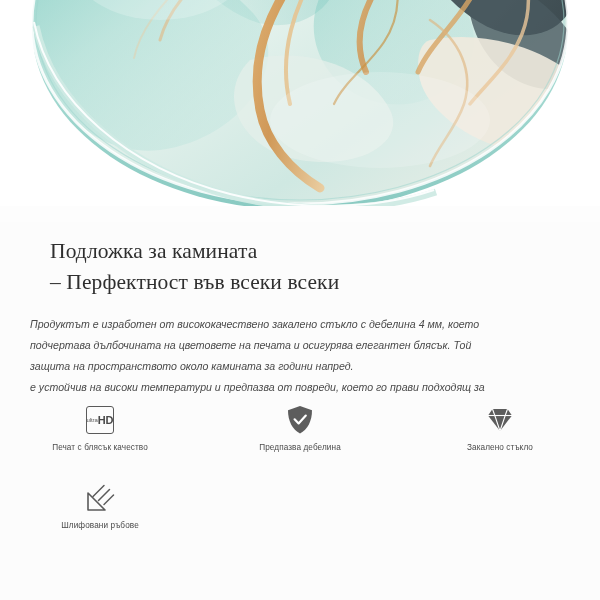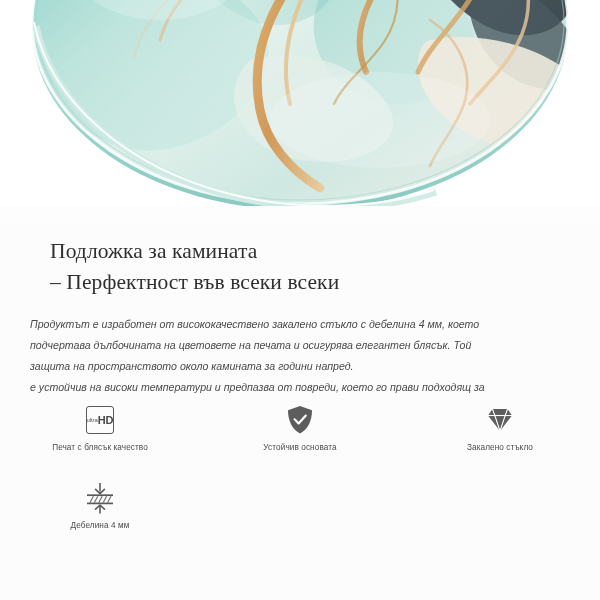--- a/index.html
+++ b/index.html
@@ -231,51 +231,42 @@
       <div class="cap">Печат с блясък качество</div>
     </div>
 
     <div class="feature">
       <div class="ico">
         <svg width="32" height="34" viewBox="0 0 32 34" xmlns="http://www.w3.org/2000/svg">
           <path d="M16 3 L28 7.2 C28 18 23.6 26.5 16 30.5 C8.4 26.5 4 18 4 7.2 Z" fill="#5d5d5d"></path>
           <path d="M10.6 16.3 L14.6 20.4 L21.8 12.6" fill="none" stroke="#ffffff" stroke-width="2.2" stroke-linecap="round" stroke-linejoin="round"></path>
         </svg>
       </div>
-      <div class="cap">Устойчив основата</div>
+      <div class="cap">Предпазва дебелина</div>
     </div>
 
     <div class="feature">
       <div class="ico">
         <svg width="34" height="30" viewBox="0 0 34 30" xmlns="http://www.w3.org/2000/svg">
           <path d="M5 10.5 L17 26 L29 10.5 L24.5 4 L9.5 4 Z" fill="#5d5d5d"></path>
           <path d="M5 10.5 L29 10.5" stroke="#ffffff" stroke-width="1.1"></path>
           <path d="M11.8 10.5 L17 26 L22.2 10.5" stroke="#ffffff" stroke-width="1.1" fill="none"></path>
           <path d="M9.5 4 L11.8 10.5 M24.5 4 L22.2 10.5" stroke="#ffffff" stroke-width="1.1"></path>
         </svg>
       </div>
       <div class="cap">Закалено стъкло</div>
     </div>
 
-
-    <div class="feature">
-      <div class="ico">
-        <svg width="34" height="34" viewBox="0 0 34 34" xmlns="http://www.w3.org/2000/svg">
-          <line x1="17" y1="2" x2="17" y2="10.5" stroke="#5a5a5a" stroke-width="1.6"></line>
-          <path d="M12.6 8.4 L17 12.6 L21.4 8.4" fill="none" stroke="#5a5a5a" stroke-width="1.6" stroke-linecap="round" stroke-linejoin="round"></path>
-          <line x1="4" y1="14.2" x2="30" y2="14.2" stroke="#5a5a5a" stroke-width="1.7"></line>
-          <line x1="4" y1="22.4" x2="30" y2="22.4" stroke="#5a5a5a" stroke-width="1.7"></line>
-          <g stroke="#6b6b6b" stroke-width="1.1">
-            <line x1="7" y1="21.6" x2="10.4" y2="15.2"></line>
-            <line x1="11.4" y1="21.6" x2="14.8" y2="15.2"></line>
-            <line x1="15.8" y1="21.6" x2="19.2" y2="15.2"></line>
-            <line x1="20.2" y1="21.6" x2="23.6" y2="15.2"></line>
-            <line x1="24.6" y1="21.6" x2="28" y2="15.2"></line>
-          </g>
-          <path d="M12.6 28.2 L17 24 L21.4 28.2" fill="none" stroke="#5a5a5a" stroke-width="1.6" stroke-linecap="round" stroke-linejoin="round"></path>
-          <line x1="17" y1="26" x2="17" y2="32.4" stroke="#5a5a5a" stroke-width="1.6"></line>
+    <div class="feature">
+      <div class="ico">
+        <svg width="32" height="32" viewBox="0 0 32 32" xmlns="http://www.w3.org/2000/svg">
+          <path d="M4 28 L4 11 L21 28 Z" fill="none" stroke="#5a5a5a" stroke-width="1.6" stroke-linejoin="round"></path>
+          <line x1="9" y1="14.5" x2="20" y2="3.5" stroke="#5a5a5a" stroke-width="1.5" stroke-linecap="round"></line>
+          <line x1="14.5" y1="18.5" x2="25.5" y2="7.5" stroke="#5a5a5a" stroke-width="1.5" stroke-linecap="round"></line>
+          <line x1="20" y1="22.5" x2="29.5" y2="13" stroke="#5a5a5a" stroke-width="1.5" stroke-linecap="round"></line>
         </svg>
       </div>
-      <div class="cap">Дебелина 4 мм</div>
-    </div>
+      <div class="cap">Шлифовани ръбове</div>
+    </div>
+
 
   </div>
 </div>
 
 </body></html>

